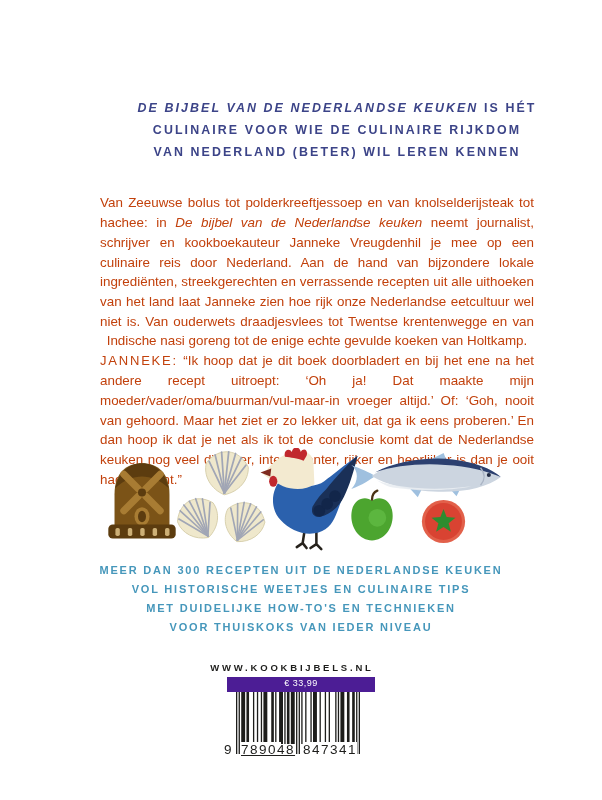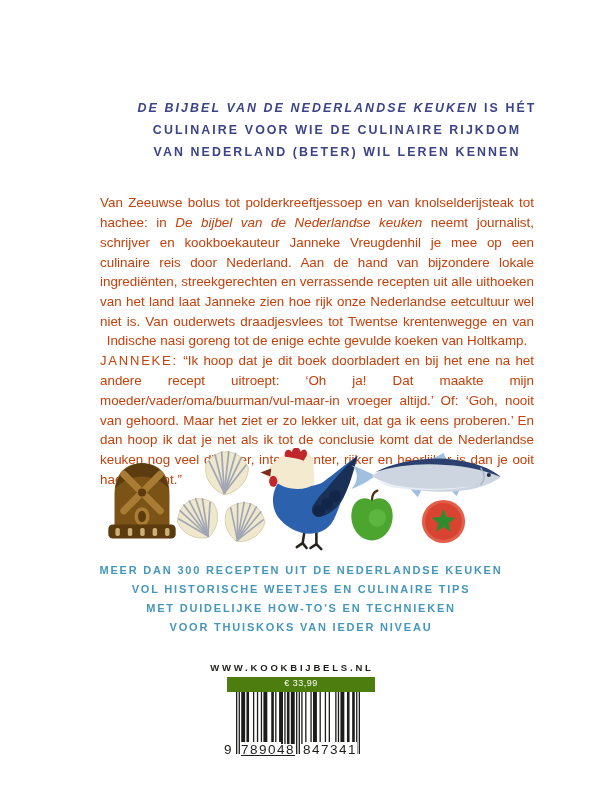--- a/index.html
+++ b/index.html
@@ -25,21 +25,21 @@
   .ic-apple{left:348px;top:487px;width:48px;height:58px;}
   .ic-tomato{left:421px;top:499px;width:45px;height:45px;}
 
   .usps{position:absolute;top:561px;left:0;width:602px;text-align:center;
     color:#4697bb;font-weight:bold;font-size:11px;letter-spacing:1.8px;line-height:19px;}
 
   .website{position:absolute;top:662px;left:0;width:518px;text-align:center;
     color:#1d1d1b;font-weight:bold;font-size:9.5px;letter-spacing:2.8px;margin-left:33px;}
 
   .pricebar{position:absolute;top:677px;left:227px;width:148px;height:15px;
-    background:#4d7c0f;color:#ffffff;font-size:9px;line-height:13px;text-align:center;
+    background:#4c1d95;color:#ffffff;font-size:9px;line-height:13px;text-align:center;
     letter-spacing:0.5px;}
 
   .barcode-wrap{position:absolute;top:692px;left:224px;width:150px;height:72px;}
   .barcode-wrap svg{position:absolute;left:12px;top:0;width:124px;height:62px;}
   .bc-digit{position:absolute;top:50px;background:#ffffff;color:#1d1d1b;
     font-size:13.5px;line-height:15px;font-weight:normal;}
   .bc-p{left:0px;}
   .bc-g1{left:17px;width:40px;text-align:center;letter-spacing:1.5px;text-decoration:underline;}
   .bc-g2{left:79px;width:54px;text-align:center;letter-spacing:1.5px;}
 </style>

